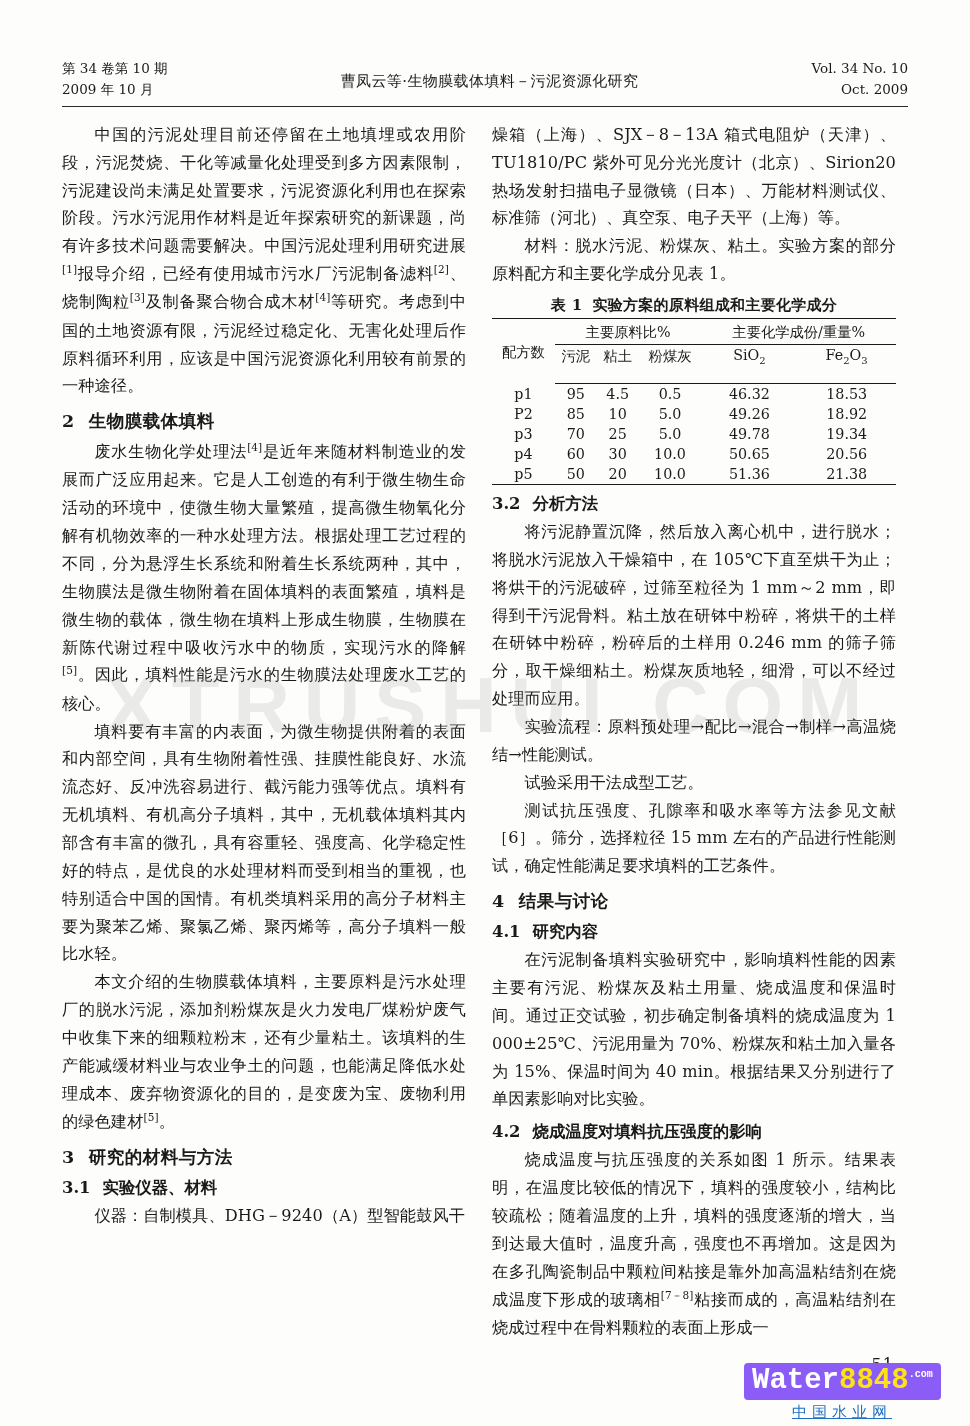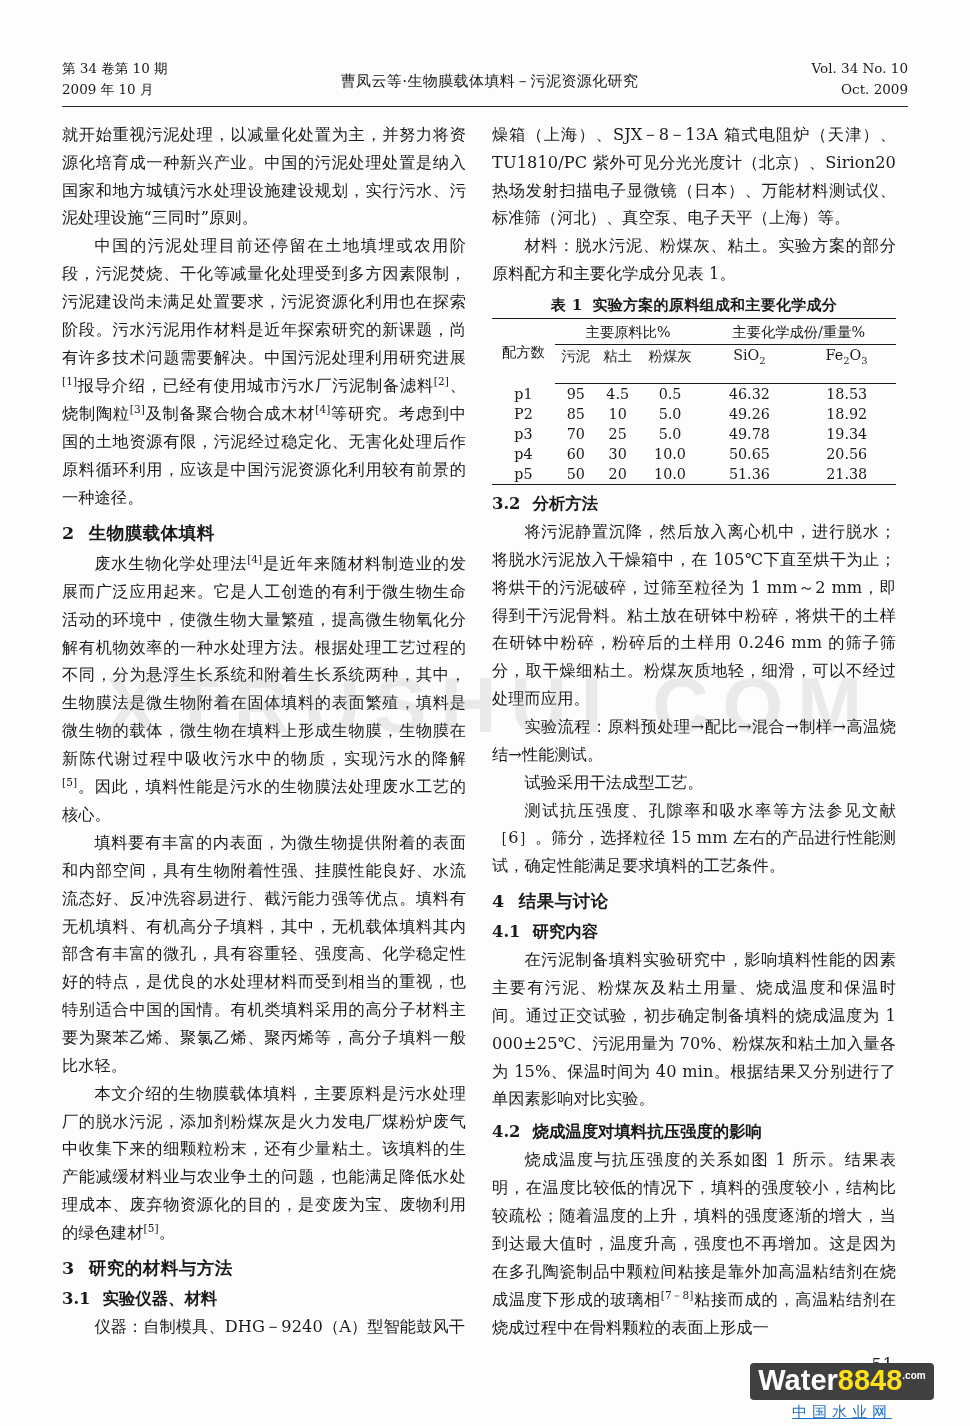--- a/index.html
+++ b/index.html
@@ -109,24 +109,24 @@
     font-size:16px;
     letter-spacing:1px;
   }
   .logo {
     position:absolute;
     right:30px; bottom:4px;
     width:196px;
     text-align:center;
   }
   .logo .lg1 {
-    font-family:Liberation Sans, sans-serif;
+    font-family:Liberation Mono, monospace;
     font-size:29px; font-weight:bold;
     color:#ffffff;
-    background:#404040;
+    background:#8b5cf6;
     border-radius:4px;
     padding:2px 8px 3px 8px;
     display:inline-block;
     letter-spacing:0px;
     line-height:1.1;
     position:relative;
   }
   .logo .lg1 .w { color:#ffffff; }
   .logo .lg1 .n { color:#ffe11a; }
   .logo .lg1 .dotcom {
@@ -157,21 +157,20 @@
       <div>Vol. 34  No. 10</div>
       <div>Oct.  2009</div>
     </div>
   </div>
   <div class="rule"></div>
 
   <div class="columns">
 
     <div class="col">
 
-      <p class="para">就开始重视污泥处理，以减量化处置为主，并努力将资源化培育成一种新兴产业。中国的污泥处理处置是纳入国家和地方城镇污水处理设施建设规划，实行污水、污泥处理设施“三同时”原则。</p>
 
       <p class="para indent"><span>中国的污泥处理目前还停留在土地填埋或农用阶段，污泥焚烧、干化等减量化处理受到多方因素限制，污泥建设尚未满足处置要求，污泥资源化利用也在探索阶段。污水污泥用作材料是近年探索研究的新课题，尚有许多技术问题需要解决。中国污泥处理利用研究进展</span><sup>[1]</sup><span>报导介绍，已经有使用城市污水厂污泥制备滤料</span><sup>[2]</sup><span>、烧制陶粒</span><sup>[3]</sup><span>及制备聚合物合成木材</span><sup>[4]</sup><span>等研究。考虑到中国的土地资源有限，污泥经过稳定化、无害化处理后作原料循环利用，应该是中国污泥资源化利用较有前景的一种途径。</span></p>
 
       <h2 class="sec"><span class="num">2</span><span>生物膜载体填料</span></h2>
 
       <p class="para indent"><span>废水生物化学处理法</span><sup>[4]</sup><span>是近年来随材料制造业的发展而广泛应用起来。它是人工创造的有利于微生物生命活动的环境中，使微生物大量繁殖，提高微生物氧化分解有机物效率的一种水处理方法。根据处理工艺过程的不同，分为悬浮生长系统和附着生长系统两种，其中，生物膜法是微生物附着在固体填料的表面繁殖，填料是微生物的载体，微生物在填料上形成生物膜，生物膜在新陈代谢过程中吸收污水中的物质，实现污水的降解</span><sup>[5]</sup><span>。因此，填料性能是污水的生物膜法处理废水工艺的核心。</span></p>
 
       <p class="para indent">填料要有丰富的内表面，为微生物提供附着的表面和内部空间，具有生物附着性强、挂膜性能良好、水流流态好、反冲洗容易进行、截污能力强等优点。填料有无机填料、有机高分子填料，其中，无机载体填料其内部含有丰富的微孔，具有容重轻、强度高、化学稳定性好的特点，是优良的水处理材料而受到相当的重视，也特别适合中国的国情。有机类填料采用的高分子材料主要为聚苯乙烯、聚氯乙烯、聚丙烯等，高分子填料一般比水轻。</p>
 
       <p class="para indent"><span>本文介绍的生物膜载体填料，主要原料是污水处理厂的脱水污泥，添加剂粉煤灰是火力发电厂煤粉炉废气中收集下来的细颗粒粉末，还有少量粘土。该填料的生产能减缓材料业与农业争土的问题，也能满足降低水处理成本、废弃物资源化的目的，是变废为宝、废物利用的绿色建材</span><sup>[5]</sup><span>。</span></p>

